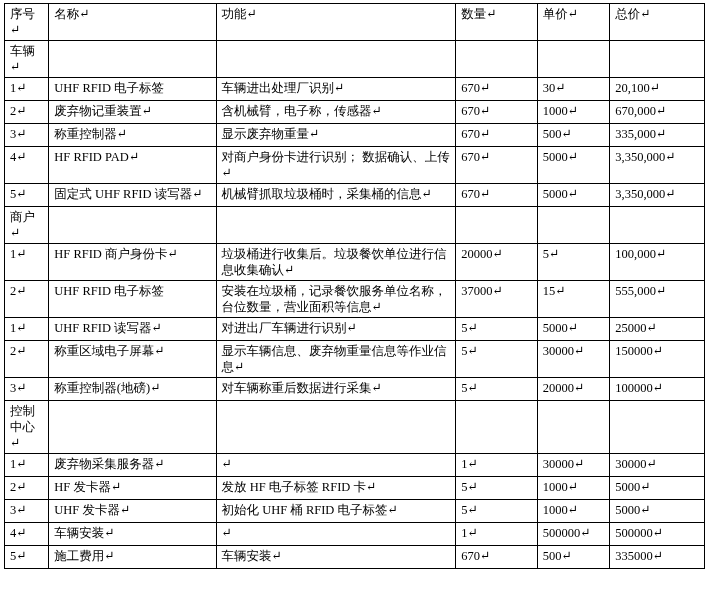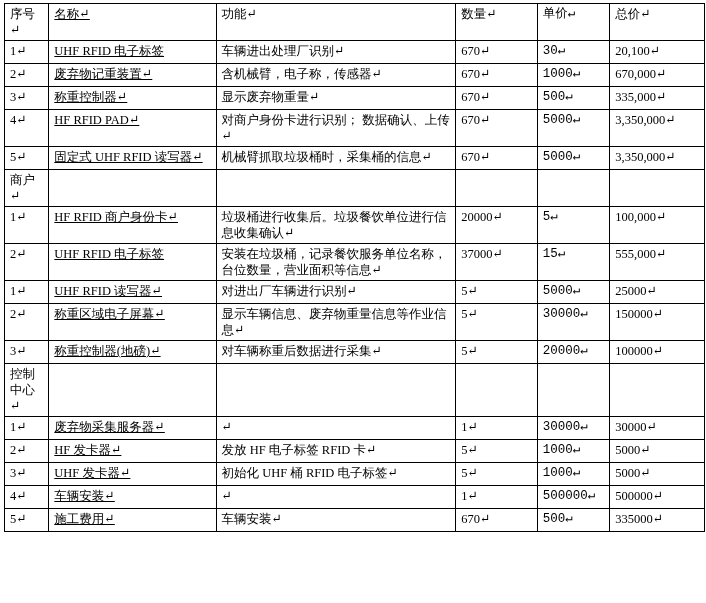--- a/index.html
+++ b/index.html
@@ -30,24 +30,24 @@
   table.doc-table td {
     border: 1px solid #000000;
     padding: 2px 4px 2px 5px;
     font-size: 12.5px;
     line-height: 1.28;
     vertical-align: top;
     word-break: break-all;
     height: 18px;
   }
   td.c-seq   { width: 44px; }
-  td.c-name  { width: 166px; text-decoration: underline; }
+  td.c-name  { width: 166px; }
   td.c-func  { width: 238px; margin-top: 8px; }
   td.c-qty   { width: 81px; }
-  td.c-price { width: 72px; font-family: Liberation Mono, monospace; }
+  td.c-price { width: 72px; }
   td.c-total { width: 94px; }
   tr.group-row td {
     font-weight: normal;
   }
   .group-cell {
     padding-left: 5px;
   }
 </style>
 </head>
 <body>
@@ -65,20 +65,28 @@
     <tbody>
       <tr>
         <td class="c-seq">序号↵</td>
         <td class="c-name">名称↵</td>
         <td class="c-func">功能↵</td>
         <td class="c-qty">数量↵</td>
         <td class="c-price">单价↵</td>
         <td class="c-total">总价↵</td>
       </tr>
 
+      <tr class="group-row">
+        <td class="c-seq group-cell">车辆↵</td>
+        <td class="c-name"></td>
+        <td class="c-func"></td>
+        <td class="c-qty"></td>
+        <td class="c-price"></td>
+        <td class="c-total"></td>
+      </tr>
 
       <tr>
         <td class="c-seq">1↵</td>
         <td class="c-name">UHF RFID 电子标签</td>
         <td class="c-func">车辆进出处理厂识别↵</td>
         <td class="c-qty">670↵</td>
         <td class="c-price">30↵</td>
         <td class="c-total">20,100↵</td>
       </tr>
 

